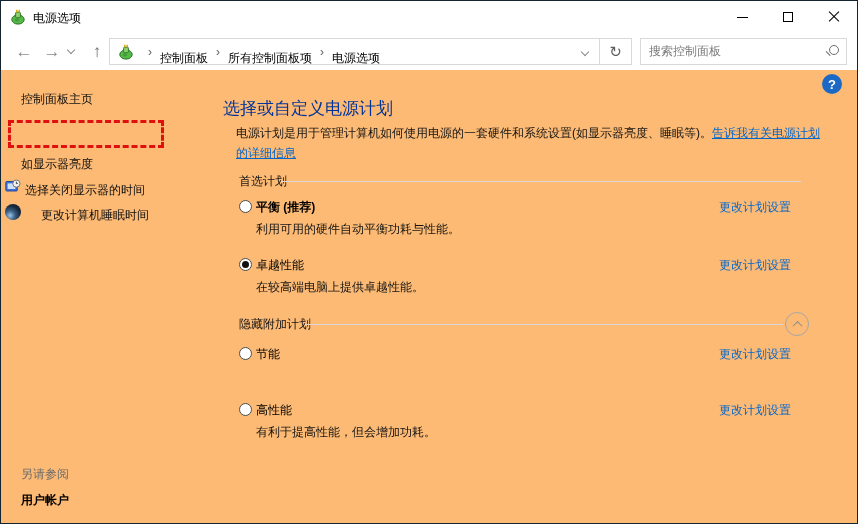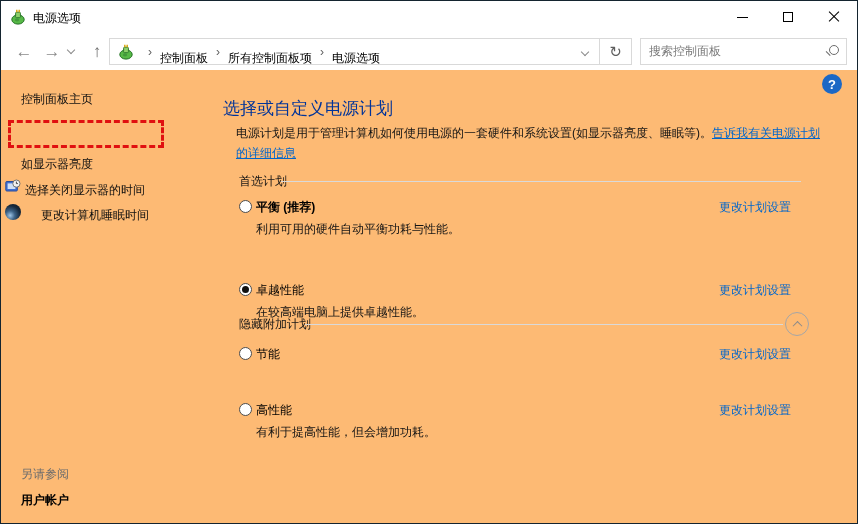--- a/index.html
+++ b/index.html
@@ -62,21 +62,21 @@
   .inline-link { color:#0066cc; text-decoration:underline; cursor:pointer; }
   .section-label { position:absolute; left:238px; white-space:nowrap; color:#141414; }
   .sec1-label { top:172px; } .sec2-label { top:315px; }
   .sec-line { position:absolute; height:1px; background:#d9d9d9; }
   .sec1-line { left:280px; top:180px; width:520px; }
   .sec2-line { left:304px; top:323px; width:478px; }
   .collapse-btn { position:absolute; left:784px; top:311px; width:24px; height:24px; border:1px solid #a6a6a6; border-radius:50%; display:flex; align-items:center; justify-content:center; cursor:pointer; }
   .collapse-btn .chev-up { display:inline-block; width:7px; height:7px; border-left:1.4px solid #8a8a8a; border-top:1.4px solid #8a8a8a; transform:rotate(45deg) translate(1px,1px); }
 
   .plan-row { position:absolute; left:238px; width:560px; height:40px; }
-  .row1 { top:198px; } .row2 { top:256px;margin-top:25px; } .row3 { top:345px; } .row4 { top:401px; }
+  .row1 { top:198px; } .row2 { top:256px; } .row3 { top:345px; } .row4 { top:401px; }
   .radio { position:absolute; left:0; top:1px; width:13px; height:13px; border:1px solid #4d4d4d; border-radius:50%; background:#fff; cursor:pointer; }
   .radio.checked::after { content:""; position:absolute; left:2px; top:2px; width:7px; height:7px; border-radius:50%; background:#101010; }
   .plan-name { position:absolute; left:17px; top:0; white-space:nowrap; color:#000; }
   .bold { font-weight:bold; }
   .plan-desc { position:absolute; left:17px; top:22px; white-space:nowrap; color:#141414; }
   .change-link { position:absolute; right:8px; top:0; color:#0066cc; cursor:pointer; white-space:nowrap; }
 </style>
 </head>
 <body>
 

